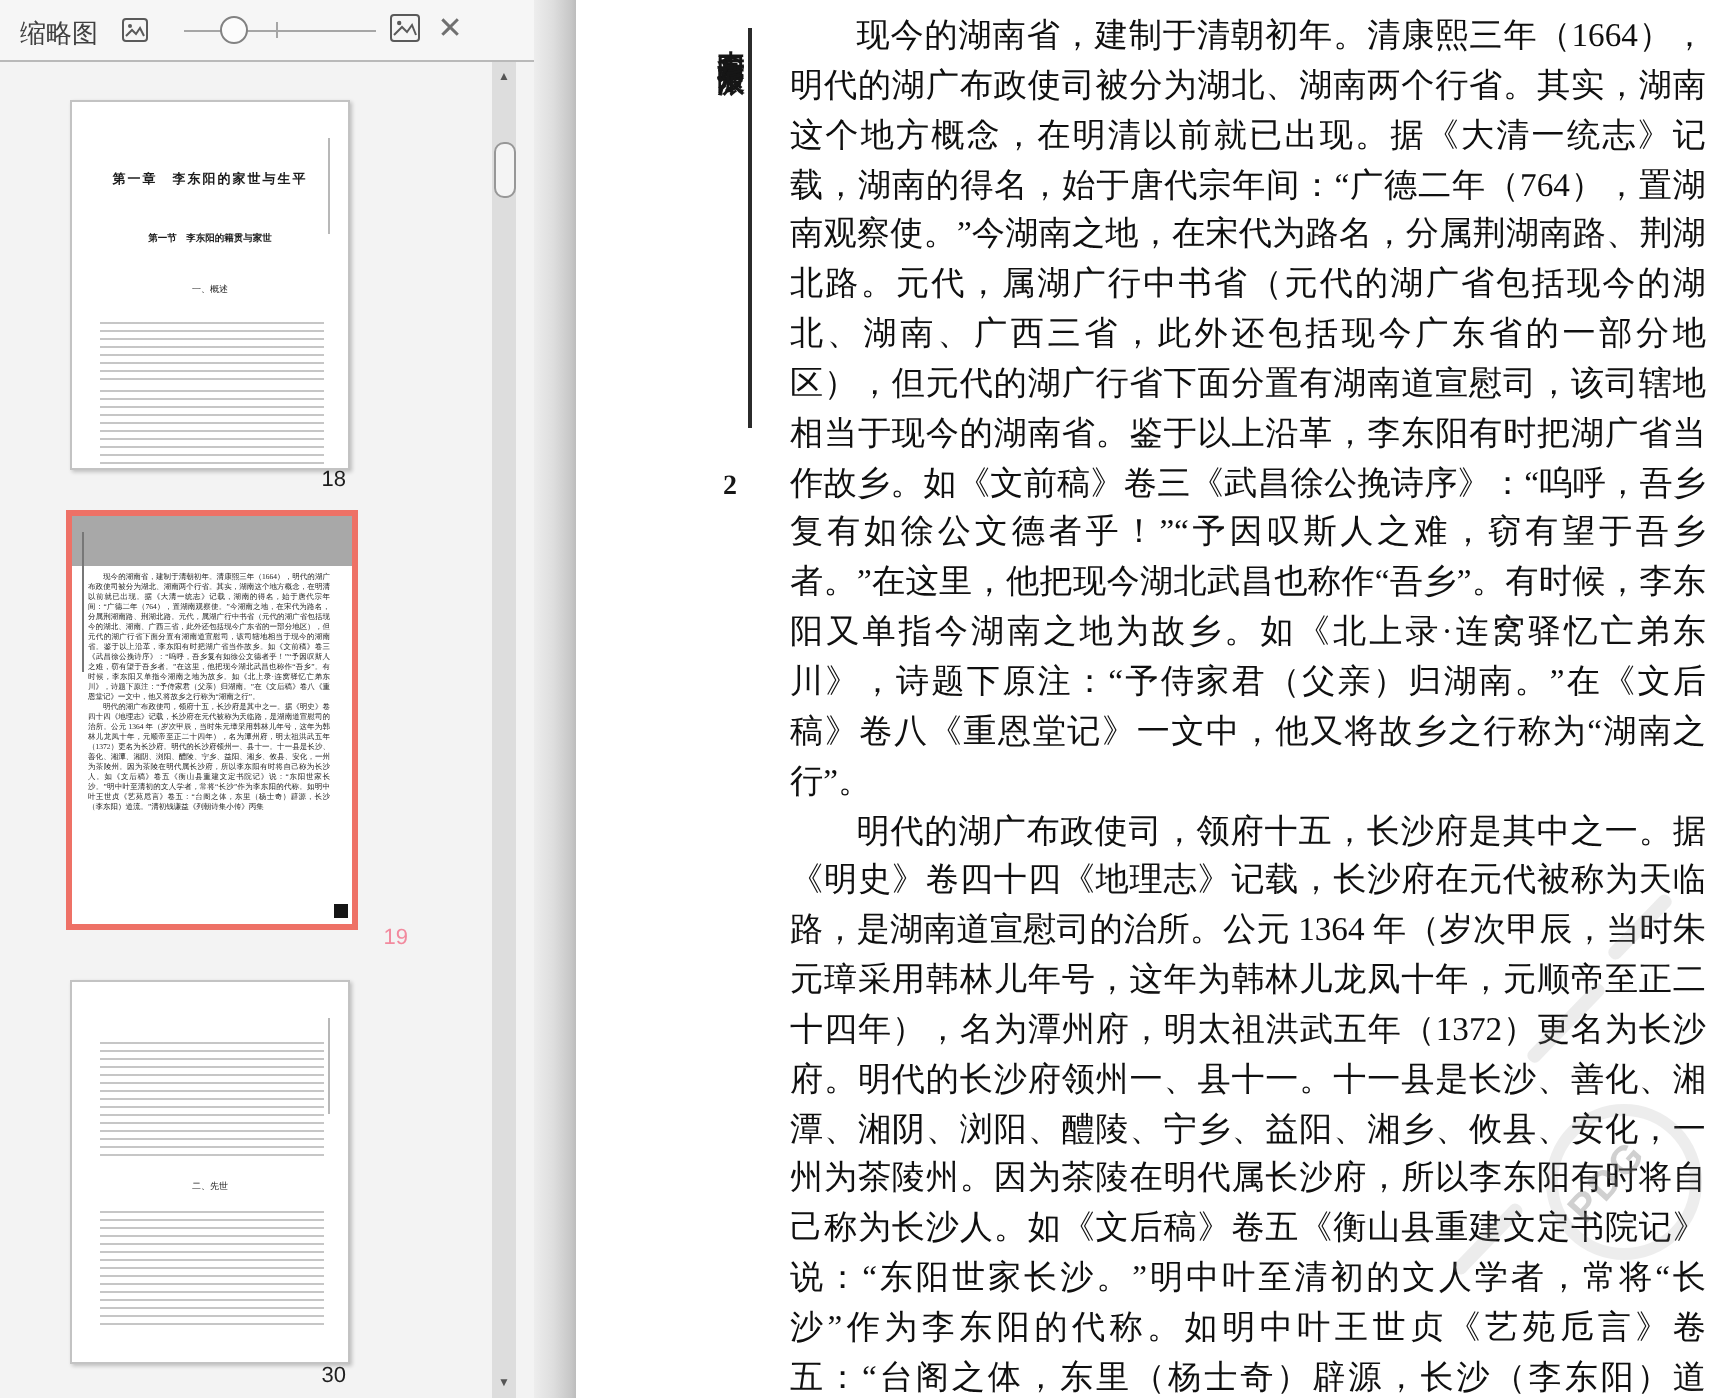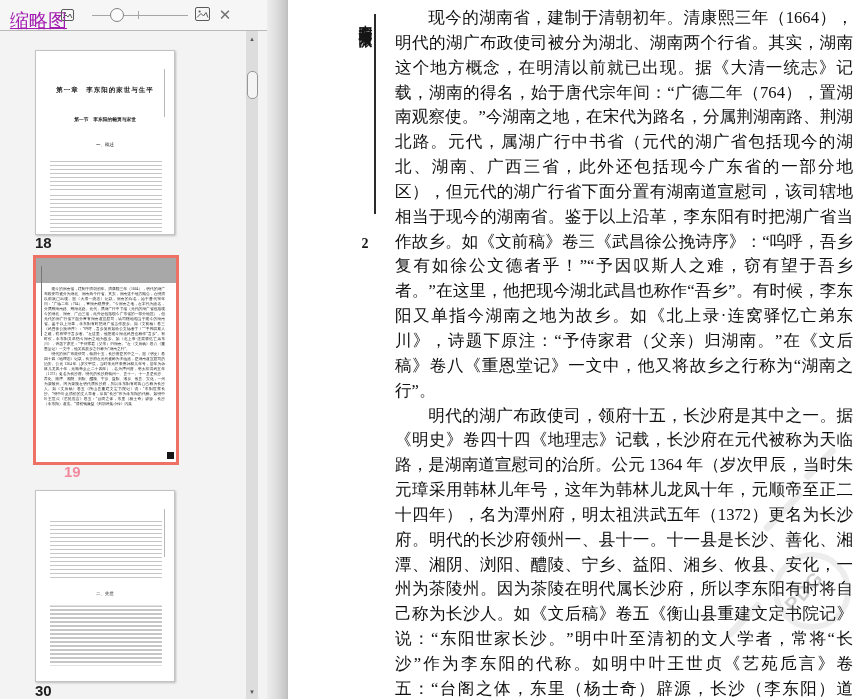--- a/index.html
+++ b/index.html
@@ -3,21 +3,21 @@
 <meta charset="utf-8">
 <style>
   html,body{margin:0;padding:0;background:#fff;}
   #app{position:relative;width:855px;height:699px;background:#fff;overflow:hidden;
        font-family:"Liberation Sans",sans-serif;}
 
   
   .sidebar{position:absolute;left:0;top:0;width:267px;height:699px;background:#f3f3f3;}
   .toolbar{position:absolute;left:0;top:0;width:267px;height:30px;background:#f6f6f6;
            border-bottom:1px solid #b9b9b9;}
-  .tb-title{position:absolute;left:10px;top:8px;font-size:19px;color:#a21caf;text-decoration:underline;}
+  .tb-title{position:absolute;left:10px;top:8px;font-size:13px;color:#404040;}
   .tb-icon{position:absolute;color:#5a5a5a;}
   .tb-icon svg{display:block;}
   .tb-close{position:absolute;left:215px;top:5px;width:20px;height:20px;text-align:center;
             font-size:15px;color:#707070;line-height:20px;cursor:pointer;}
   .slider{position:absolute;left:92px;top:8px;width:96px;height:14px;}
   .slider-track{position:absolute;left:0;right:0;top:7px;height:1px;background:#a6a6a6;}
   .slider-tick{position:absolute;left:46px;top:3px;width:1px;height:8px;background:#a6a6a6;}
   .slider-handle{position:absolute;left:18px;top:0;width:12px;height:12px;border:1px solid #828282;
                  border-radius:50%;background:#fcfcfc;}
 
@@ -31,21 +31,21 @@
             border:1px solid #979797;border-radius:5px;}
 
   
   .thumbs{position:absolute;left:0;top:31px;width:246px;height:668px;}
   .thumb-page{position:absolute;background:#fff;border:1px solid #c3c3c3;
               box-shadow:1px 1px 2px rgba(0,0,0,.22);overflow:hidden;}
   .thumb18{left:35px;top:19px;width:138px;height:183px;}
   .thumb20{left:35px;top:459px;width:138px;height:190px;}
   .thumb19{position:absolute;left:33px;top:224px;width:140px;height:204px;background:#fff;
            border:3px solid #ee7166;box-sizing:content-box;overflow:hidden;}
-  .thumb-label{position:absolute;font-size:15px;color:#1e1e1e;text-align:left;width:138px;font-weight:bold;}
+  .thumb-label{position:absolute;font-size:11px;color:#1e1e1e;text-align:right;width:138px;}
   .lbl18{left:35px;top:203px;}
   .lbl19{left:64px;top:432px;color:#f28a9e;width:140px;}
   .lbl20{left:35px;top:651px;}
   .mini{transform:scale(0.5);transform-origin:top left;width:276px;
         font-family:"Liberation Serif","DejaVu Serif",serif;color:#1a1a1a;}
   .mini-chapter{margin-top:34px;text-align:center;font-size:13px;font-weight:bold;letter-spacing:2px;}
   .mini-section{margin-top:44px;text-align:center;font-size:9.5px;font-weight:bold;}
   .mini-sub{margin-top:38px;text-align:center;font-size:9px;}
   .smudge{background:repeating-linear-gradient(#979797 0 2.5px,transparent 2.5px 8px);
           opacity:.55;margin:10px 24px 0 28px;}

